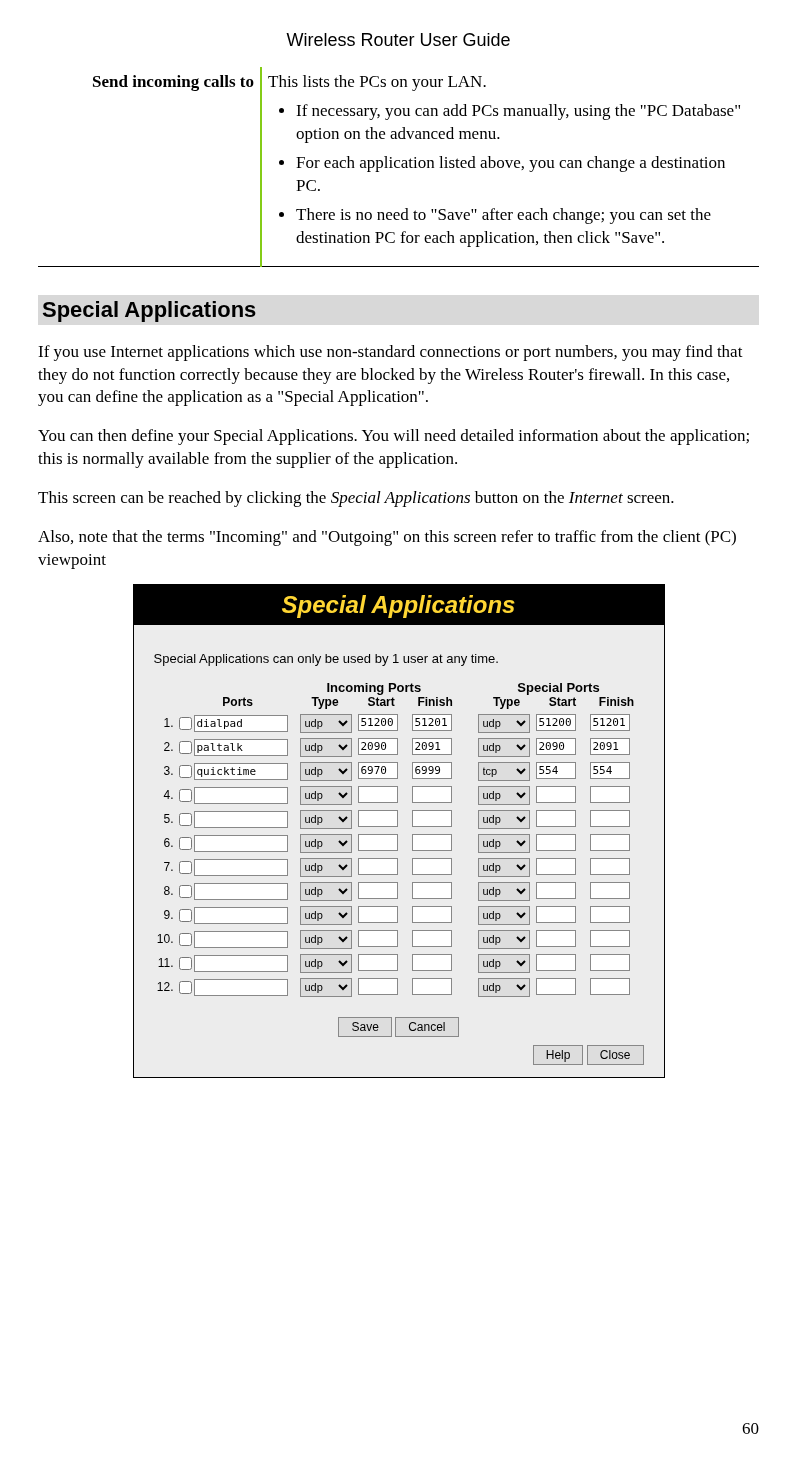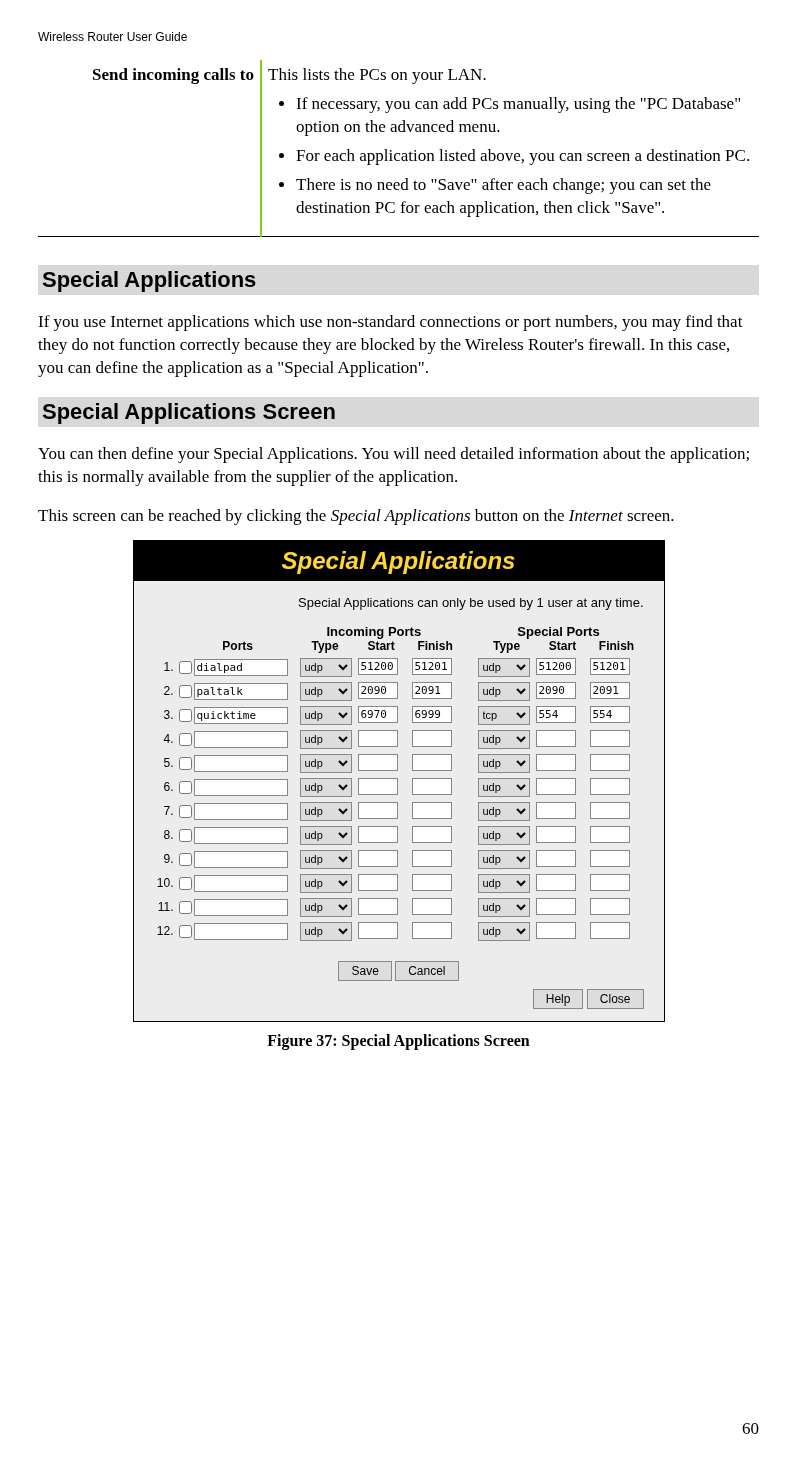--- a/index.html
+++ b/index.html
@@ -1,30 +1,30 @@
 <!DOCTYPE html>
 <html><head>
 <meta charset="utf-8">
 <style>
   body { margin: 0; padding: 0; font-family: "Times New Roman", serif; background: #fff; color: #000; }
   .page { width: 797px; min-height: 1469px; padding: 30px 38px 0 38px; box-sizing: border-box; position: relative; }
-  .doc-header { font-family: Arial, sans-serif; font-size: 12px; margin-bottom: 16px; }
+  .doc-header { font-family: Arial, sans-serif; font-size: 18px; margin-bottom: 16px; text-align: center; }
   table.definition { width: 100%; border-collapse: collapse; margin-bottom: 28px; }
   table.definition td { vertical-align: top; font-size: 17px; line-height: 1.35; padding: 4px 6px; }
   table.definition td.term { width: 210px; text-align: right; font-weight: bold; border-right: 2px solid #84cc16; }
   table.definition tr.bottom td { border-bottom: 1px solid #000; padding-bottom: 10px; }
   ul.bullets { margin: 6px 0 0 0; padding-left: 28px; }
   ul.bullets li { margin-bottom: 6px; }
   .section-heading { background: #d8d8d8; font-family: Arial, sans-serif; font-weight: bold; font-size: 22px; padding: 2px 4px; margin: 18px 0 10px 0; }
   .body-text { font-size: 17px; line-height: 1.35; margin: 16px 0 12px 0; }
   .figure-wrap { text-align: center; margin-top: 6px; }
   .router-fig { display: inline-block; border: 1px solid #000; width: 530px; background: #ececec; font-family: Arial, sans-serif; text-align: left; }
   .router-titlebar { background: #000; color: #ffd633; font-size: 24px; font-weight: bold; font-style: italic; text-align: center; padding: 6px 0; }
   .router-inner { padding: 12px 20px 12px 20px; font-size: 12px; }
-  .router-note { text-align: right; font-size: 13px; margin: 2px 0 14px 0; }
+  .router-note { text-align: left; font-size: 13px; margin: 14px 0 14px 0; }
   .ports-row { display: flex; }
   .row-num-col { width: 30px; }
   .check-col { width: 18px; }
   .name-col { width: 100px; }
   .spacer-col { width: 18px; }
   .ports-group { display: flex; }
   .type-col { width: 58px; }
   .startfin-col { width: 54px; }
   .col-label { font-weight: bold; font-size: 12px; text-align: center; }
   .group-label { font-weight: bold; font-size: 13px; text-align: center; }
@@ -48,36 +48,36 @@
 <div class="doc-header">Wireless Router User Guide</div>
 
 <table class="definition">
   <tbody>
         <tr class="bottom">
     <td class="term">Send incoming calls to</td>
     <td>
       <span>This lists the PCs on your LAN.</span>
       <ul class="bullets">
         <li>If necessary, you can add PCs manually, using the "PC Database" option on the advanced menu.</li>
-        <li>For each application listed above, you can screen a destination PC.</li>
+        <li>For each application listed above, you can change a destination PC.</li>
         <li>There is no need to "Save" after each change; you can set the destination PC for each application, then click "Save".</li>
       </ul>
     </td>
   </tr>
 </tbody>
     </table>
 
 <div class="section-heading">Special Applications</div>
 <p class="body-text">If you use Internet applications which use non-standard connections or port numbers, you may find that they do not function correctly because they are blocked by the Wireless Router's firewall. In this case, you can define the application as a "Special Application".</p>
 
-<div class="section-heading">Special Applications Screen</div>
 <p class="body-text">You can then define your Special Applications. You will need detailed information about the application; this is normally available from the supplier of the application.</p>
 <p class="body-text">
   <span>This screen can be reached by clicking the </span><i>Special Applications</i><span> button on the </span><i>Internet</i><span> screen.</span>
 </p>
+<p class="body-text">Also, note that the terms "Incoming" and "Outgoing" on this screen refer to traffic from the client (PC) viewpoint</p>
 
 <div class="figure-wrap">
   <div class="router-fig">
     <div class="router-titlebar">Special Applications</div>
     <div class="router-inner">
       <div class="router-note">Special Applications can only be used by 1 user at any time.</div>
 
       <div class="ports-row">
         <div class="row-num-col"></div>
         <div class="check-col"></div>
@@ -344,18 +344,17 @@
       <div class="btn-row-center">
         <button class="btn">Save</button>
         <button class="btn">Cancel</button>
       </div>
       <div class="btn-row-right">
         <button class="btn">Help</button>
         <button class="btn">Close</button>
       </div>
     </div>
   </div>
-  <div class="fig-caption">Figure 37: Special Applications Screen</div>
 </div>
 
 <div class="page-num">60</div>
 
 </div>
 
 </body></html>

